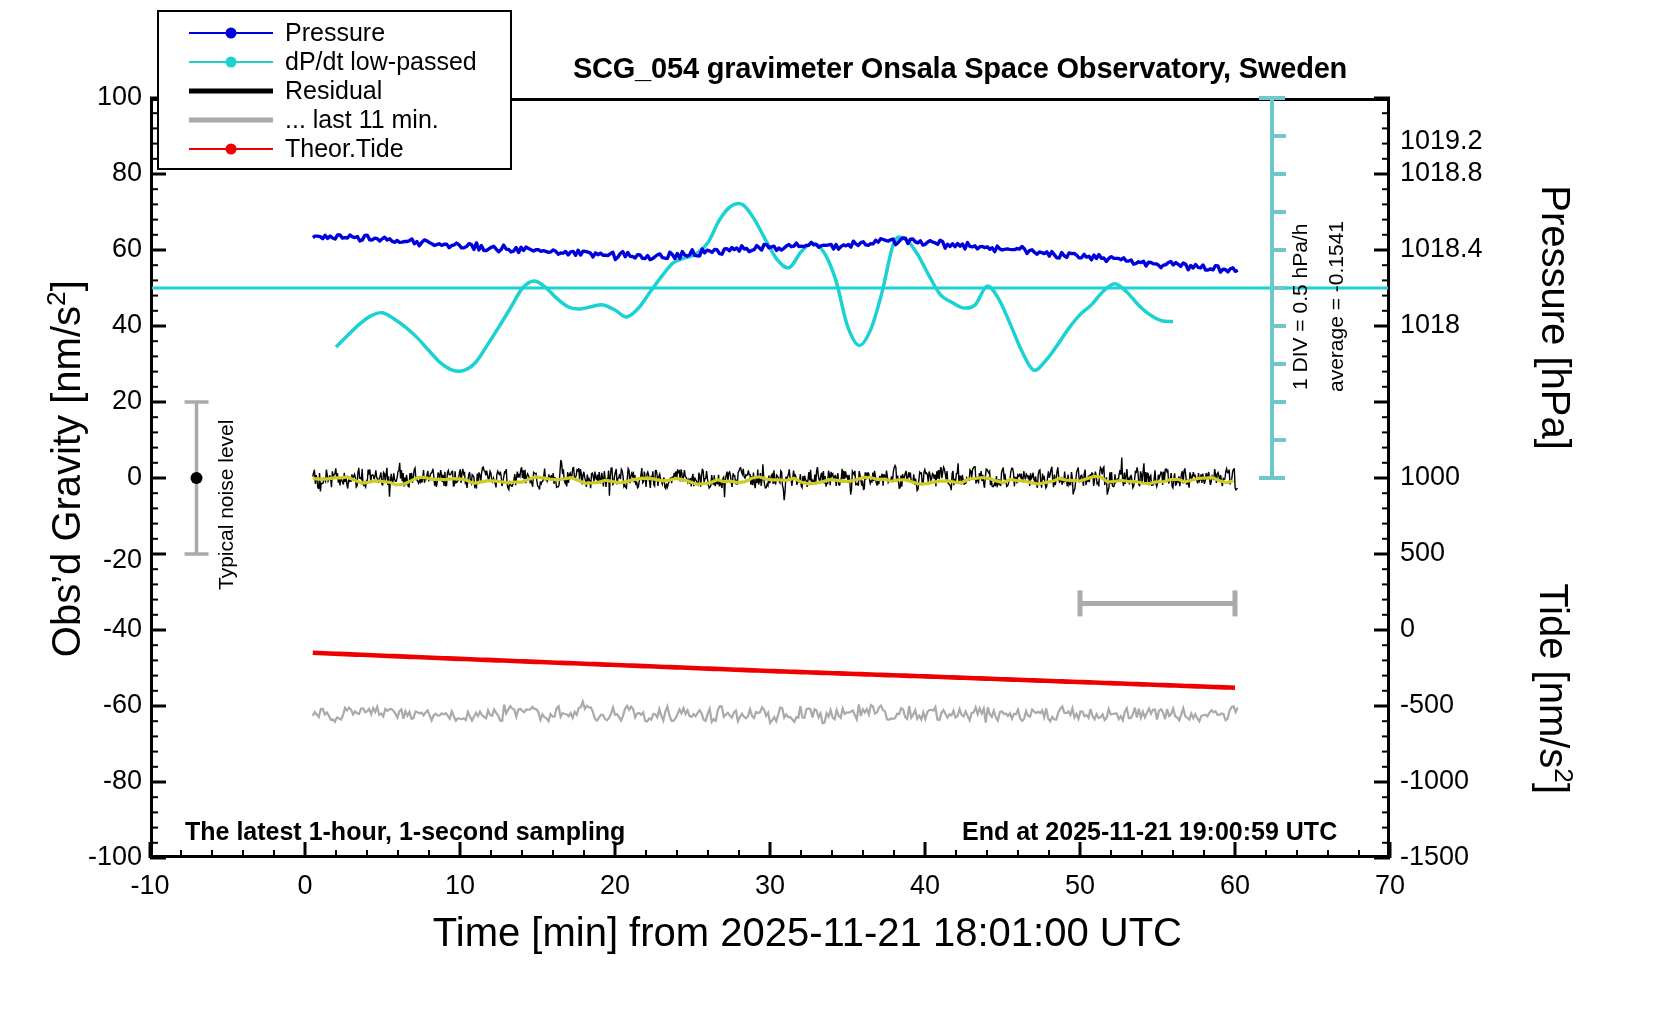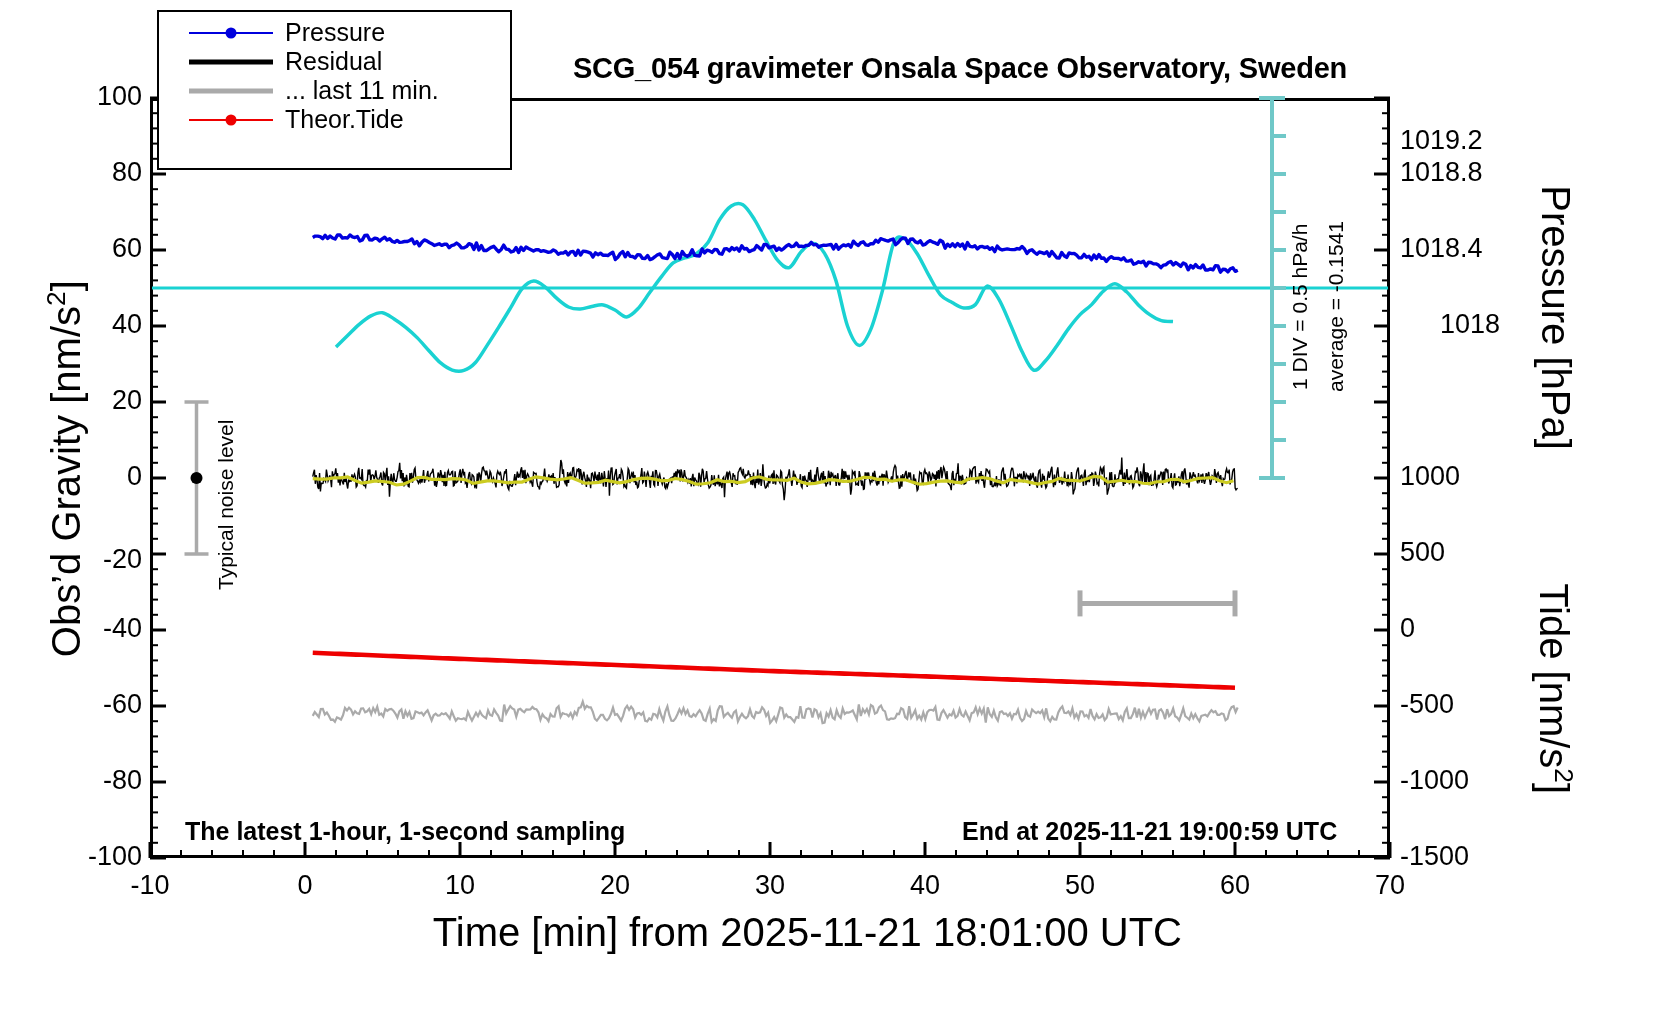--- a/index.html
+++ b/index.html
@@ -246,20 +246,29 @@
       <svg width="84" height="20" class="ln">
           <line x1="0" y1="10" x2="84" y2="10" stroke="#0000dd" stroke-width="2"></line>
         </svg>
       <span class="dot" style="background:#0000dd"></span>
     </span>
     <span class="legend-text">Pressure</span>
   </div>
   <div class="legend-row">
     <span class="legend-swatch">
       <svg width="84" height="20" class="ln">
+          <line x1="0" y1="10" x2="84" y2="10" stroke="#1ad2d2" stroke-width="2"></line>
+        </svg>
+      <span class="dot" style="background:#1ad2d2"></span>
+    </span>
+    <span class="legend-text">dP/dt low-passed</span>
+  </div>
+  <div class="legend-row">
+    <span class="legend-swatch">
+      <svg width="84" height="20" class="ln">
           <line x1="0" y1="10" x2="84" y2="10" stroke="#000000" stroke-width="5"></line>
         </svg>
     </span>
     <span class="legend-text">Residual</span>
   </div>
   <div class="legend-row">
     <span class="legend-swatch">
       <svg width="84" height="20" class="ln">
           <line x1="0" y1="10" x2="84" y2="10" stroke="#aaaaaa" stroke-width="5"></line>
         </svg>
@@ -309,20 +318,20 @@
     <div class="tick-label xtick" style="left: 400px;">10</div>
     <div class="tick-label xtick" style="left: 555px;">20</div>
     <div class="tick-label xtick" style="left: 710px;">30</div>
     <div class="tick-label xtick" style="left: 865px;">40</div>
     <div class="tick-label xtick" style="left: 1020px;">50</div>
     <div class="tick-label xtick" style="left: 1175px;">60</div>
     <div class="tick-label xtick" style="left: 1330px;">70</div>
     <div class="tick-label ytick-right" style="top: 83px; margin-top: 44px;">1019.2</div>
     <div class="tick-label ytick-right" style="top: 159px;">1018.8</div>
     <div class="tick-label ytick-right" style="top: 235px;">1018.4</div>
-    <div class="tick-label ytick-right" style="top: 311px; margin-left: 40px;">1018</div>
+    <div class="tick-label ytick-right" style="top: 311px;">1018</div>
     <div class="tick-label ytick-right" style="top: 463px;">1000</div>
     <div class="tick-label ytick-right" style="top: 539px;">500</div>
     <div class="tick-label ytick-right" style="top: 615px;">0</div>
     <div class="tick-label ytick-right" style="top: 691px;">-500</div>
     <div class="tick-label ytick-right" style="top: 767px;">-1000</div>
     <div class="tick-label ytick-right" style="top: 843px;">-1500</div>
   </div>
 
 </body></html>

